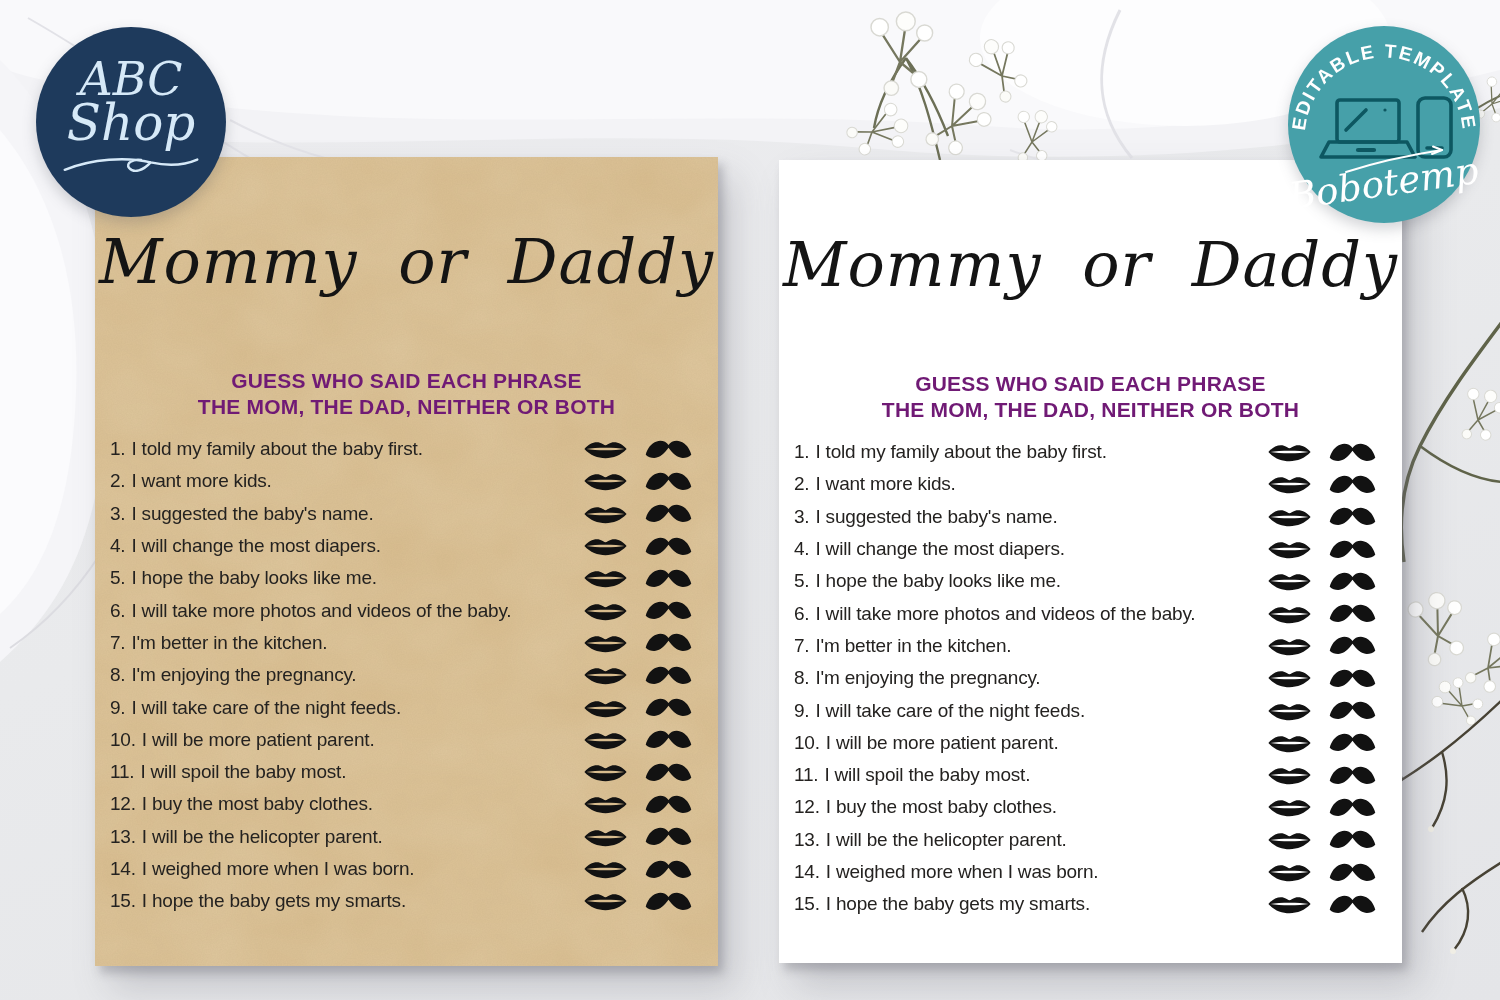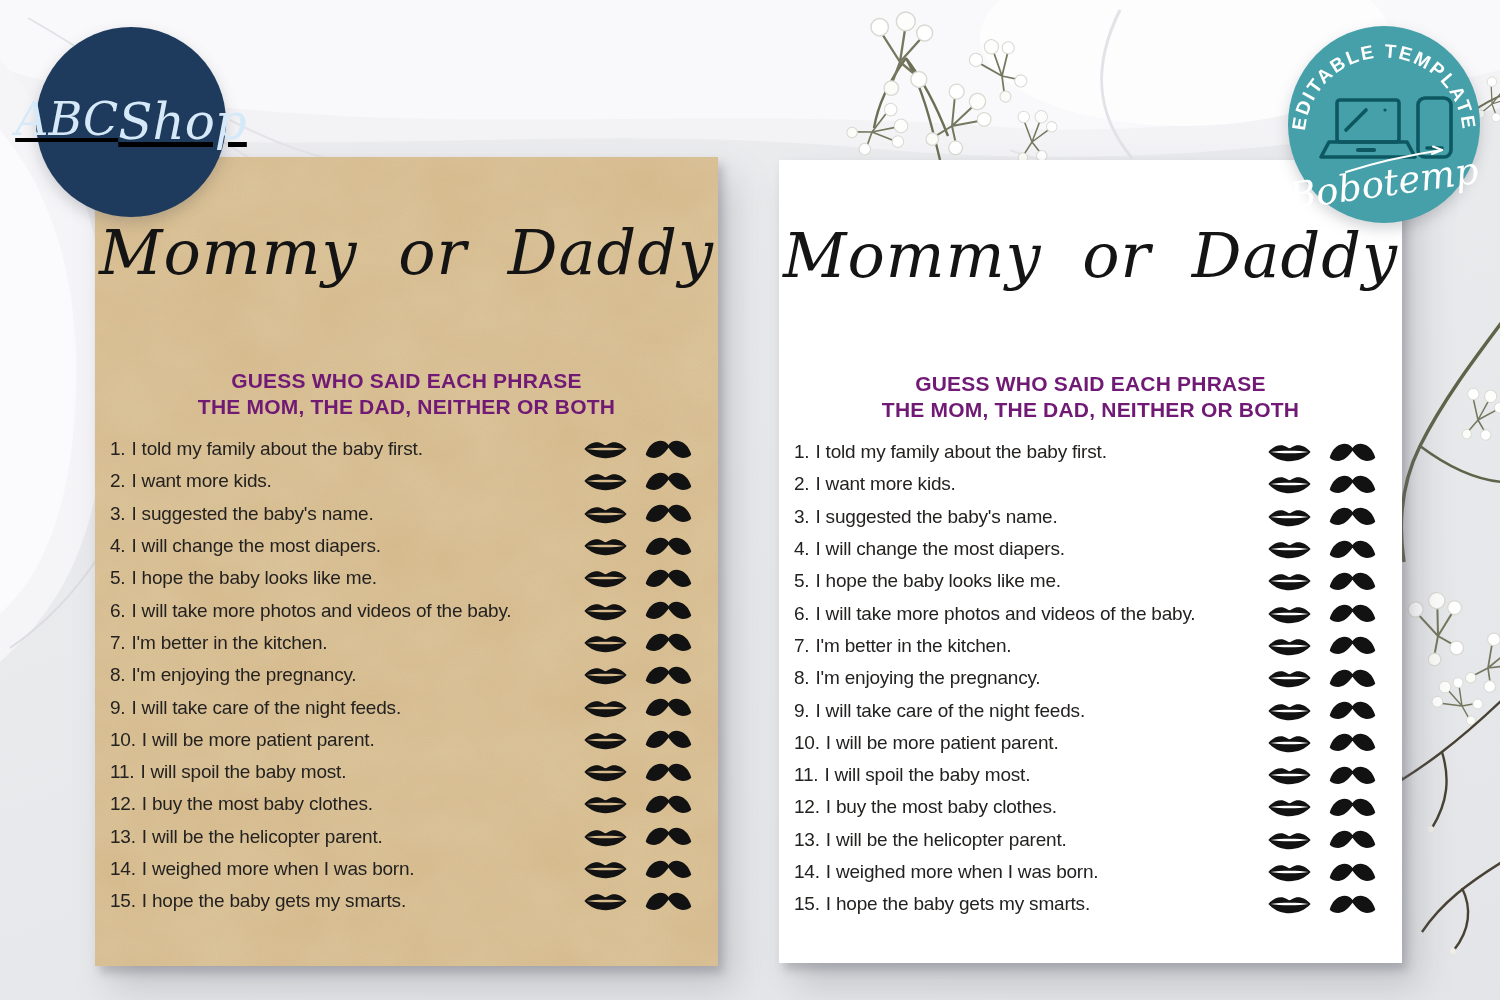--- a/index.html
+++ b/index.html
@@ -16,21 +16,21 @@
   .card{
     position:absolute;
     box-shadow: 5px 7px 9px rgba(90,90,100,.30), 16px 22px 34px rgba(110,110,122,.28);
   }
   .card-kraft{ left:95px; top:157px; width:623px; height:809px; background:#d8bc8e; }
   .card-white{ left:779px; top:160px; width:623px; height:803px; background:#ffffff; }
   .texture{ position:absolute; inset:0; width:100%; height:100%; pointer-events:none; }
   .card-content{ position:absolute; inset:0; z-index:2; }
 
   .card-title{
-    position:absolute; top:65px; left:0; right:0;
+    position:absolute; top:74px; left:0; right:0;
     text-align:center;
     font-family:"DejaVu Serif", serif; font-style:italic; font-weight:500;
     font-size:62px; line-height:1.0; color:#141414;
     word-spacing:20px; letter-spacing:1px;
   }
   .card-subtitle{
     position:absolute; top:211px; left:0; right:0;
     text-align:center; color:#701a75;
     font-size:21px; line-height:26px; font-weight:700; letter-spacing:.2px;
   }
@@ -45,23 +45,22 @@
     font-size:19px; letter-spacing:-.2px; color:#242220;
   }
   .q-num{ margin-right:6px; }
   .icon-lips{ flex:0 0 auto; width:45px; height:22px; margin-right:17px; }
   .icon-stache{ flex:0 0 auto; width:47px; height:21px; }
 
   
   .badge-abc{
     position:absolute; left:36px; top:27px; width:190px; height:190px;
     border-radius:50%; background:#1e3a5c;
-    display:flex; flex-direction:row; align-items:center; justify-content:center;
+    display:flex; flex-direction:column; align-items:center; justify-content:center;
     box-shadow:0 6px 14px rgba(80,85,95,.25);
-    text-decoration:underline;
   }
   .abc-line{
     font-family:"DejaVu Serif", serif; font-style:italic; color:#d6e9f8;
     line-height:.92; text-align:center;
   }
   .abc-line1{ font-size:46px; margin-top:-6px; }
   .abc-line2{ font-size:50px; }
   .abc-flourish{ width:140px; height:26px; margin-top:8px; }
 
   

